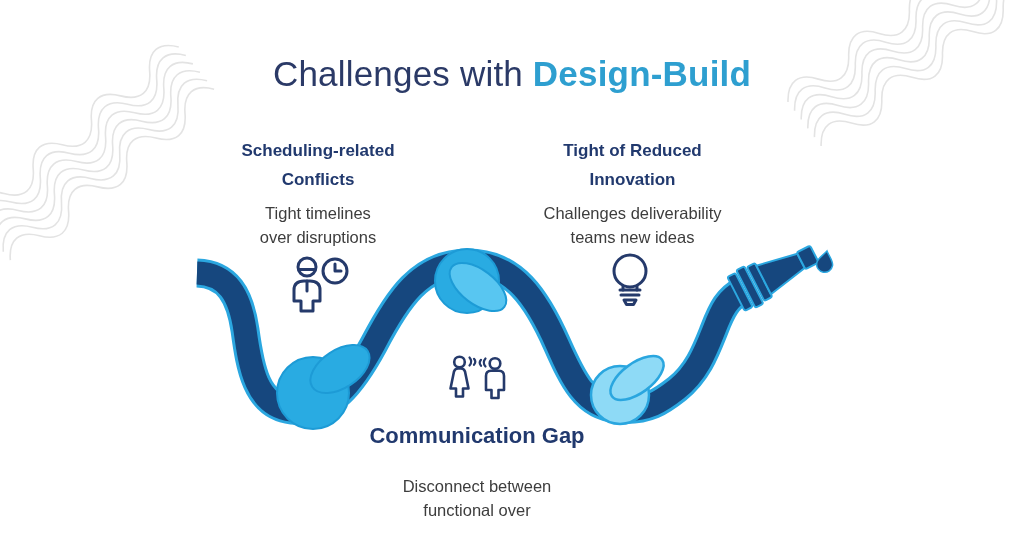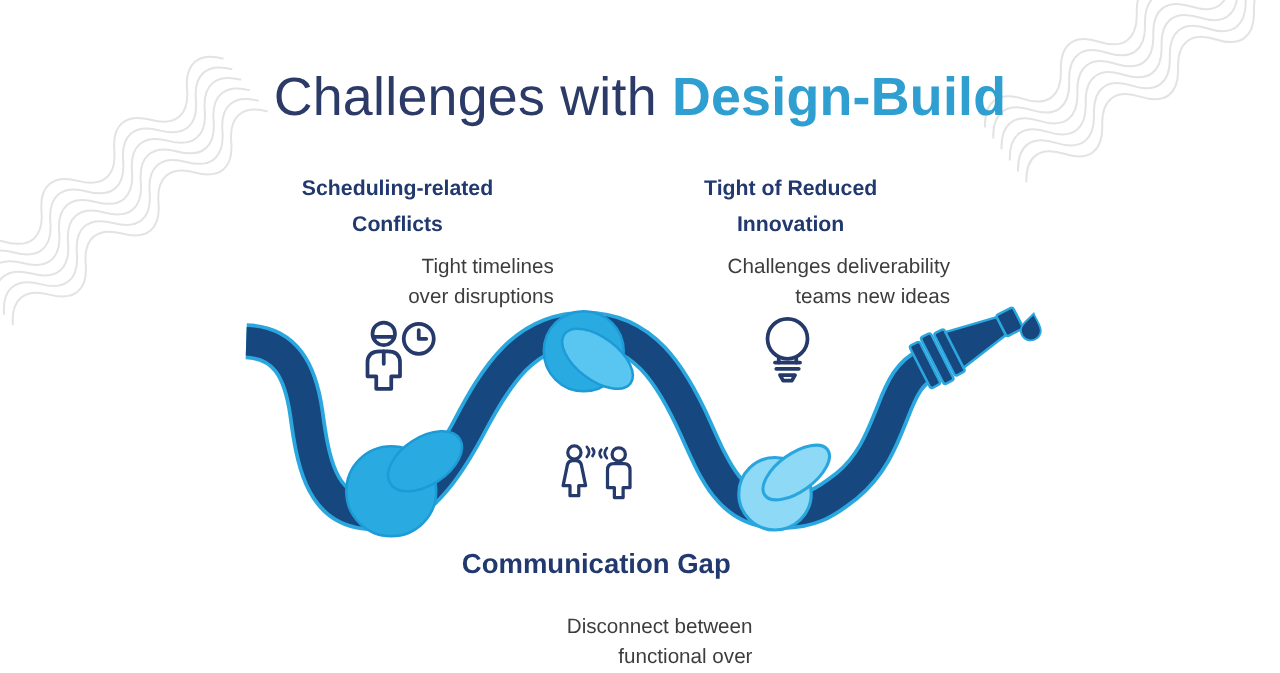--- a/index.html
+++ b/index.html
@@ -18,32 +18,32 @@
   .hose-outer{fill:none; stroke:var(--hose_edge,#2ba7e0); stroke-width:29; stroke-linecap:butt;}
   .hose-inner{fill:none; stroke:var(--hose,#16477e); stroke-width:23; stroke-linecap:butt;}
   .nozzle rect,.nozzle polygon{fill:var(--hose,#16477e); stroke:var(--hose_edge,#2ba7e0); stroke-width:2; stroke-linejoin:round;}
   .drop{fill:var(--hose,#16477e); stroke:var(--hose_edge,#2ba7e0); stroke-width:1.5;}
   .k-bright{fill:var(--knot_bright,#29abe2); stroke:var(--knot_edge,#1d9bd6); stroke-width:2;}
   .k-mid{fill:var(--knot_mid,#58c6f1); stroke:var(--knot_edge,#1d9bd6); stroke-width:2;}
   .k-light{fill:var(--knot_light,#8edaf6); stroke:var(--knot_light_edge,#2aa6df); stroke-width:2.5;}
 
   .title{
     position:absolute; top:54px; left:0; width:1024px; text-align:center;
-    font-size:43px; letter-spacing:0.2px; white-space:nowrap;
+    font-size:35px; letter-spacing:0.2px; white-space:nowrap;
   }
   .t-navy{color:var(--title_navy,#2b3a67); font-weight:400;}
   .t-accent{color:var(--accent,#2e9fd0); font-weight:700; margin-left:0.28em;}
 
   .challenge{position:absolute; text-align:center;}
   .c1{left:193px; top:136px; width:250px;}
   .c2{left:505px; top:136px; width:255px;}
   .c3{left:352px; top:421px; width:250px;}
   .ch-head{margin:0; color:var(--heading_navy,#21396e); font-weight:700; font-size:17px; line-height:29px;}
-  .c3 .ch-head{font-size:22px; line-height:30px;margin-top:15px;}
-  .ch-desc{margin:8px 0 0 0; color:var(--body_text,#3d3d3d); font-size:16.5px; line-height:23.5px; font-weight:400;text-align:right;}
+  .c3 .ch-head{font-size:22px; line-height:30px;}
+  .ch-desc{margin:8px 0 0 0; color:var(--body_text,#3d3d3d); font-size:16.5px; line-height:23.5px; font-weight:400;}
   .c3 .ch-desc{margin-top:24px;}
   .line{display:block; white-space:nowrap;}
 
   .icon{position:absolute;}
   .icon path,.icon circle,.icon line,.icon polyline{
     fill:none; stroke:var(--icon_stroke,#253a6b); stroke-linecap:round; stroke-linejoin:round;
   }
   .icon-worker{left:287px; top:254px;}
   .icon-bulb{left:606px; top:252px;}
   .icon-people{left:446px; top:355px;}

